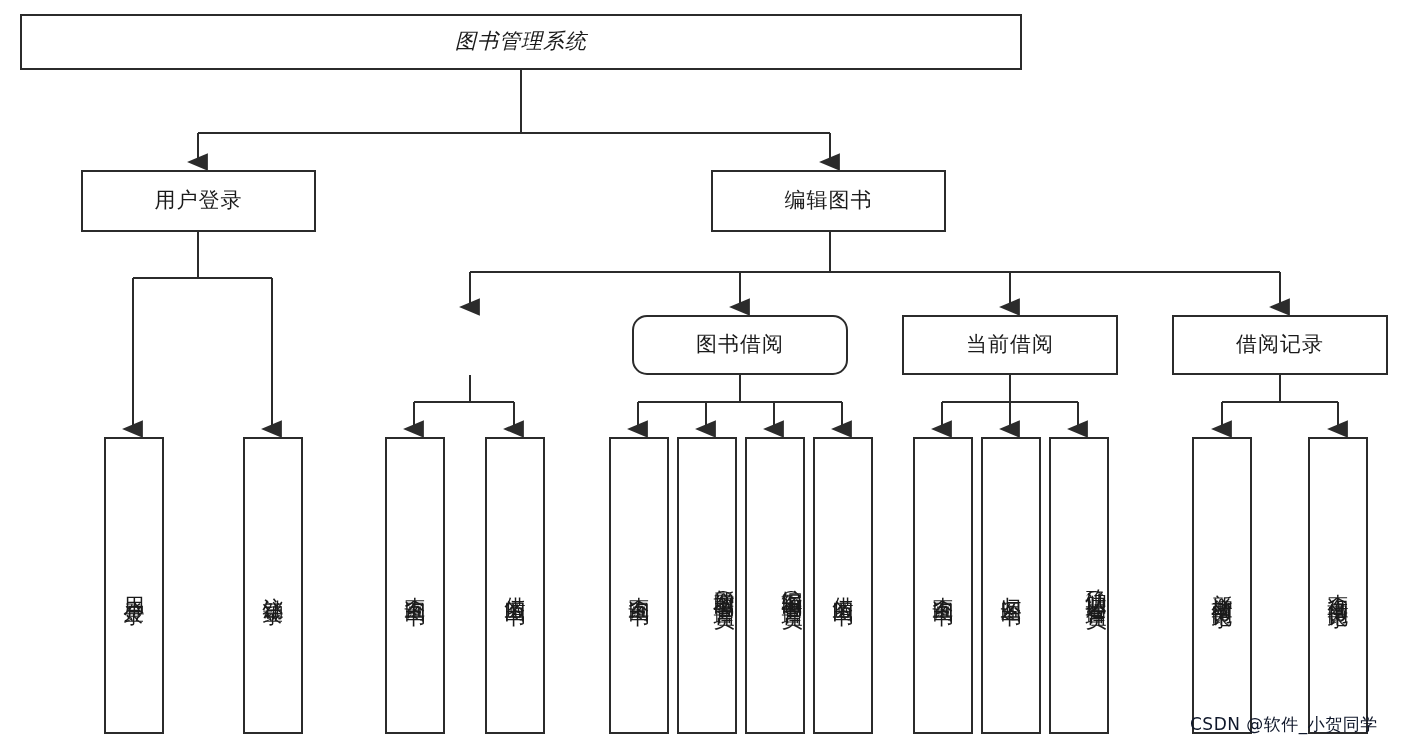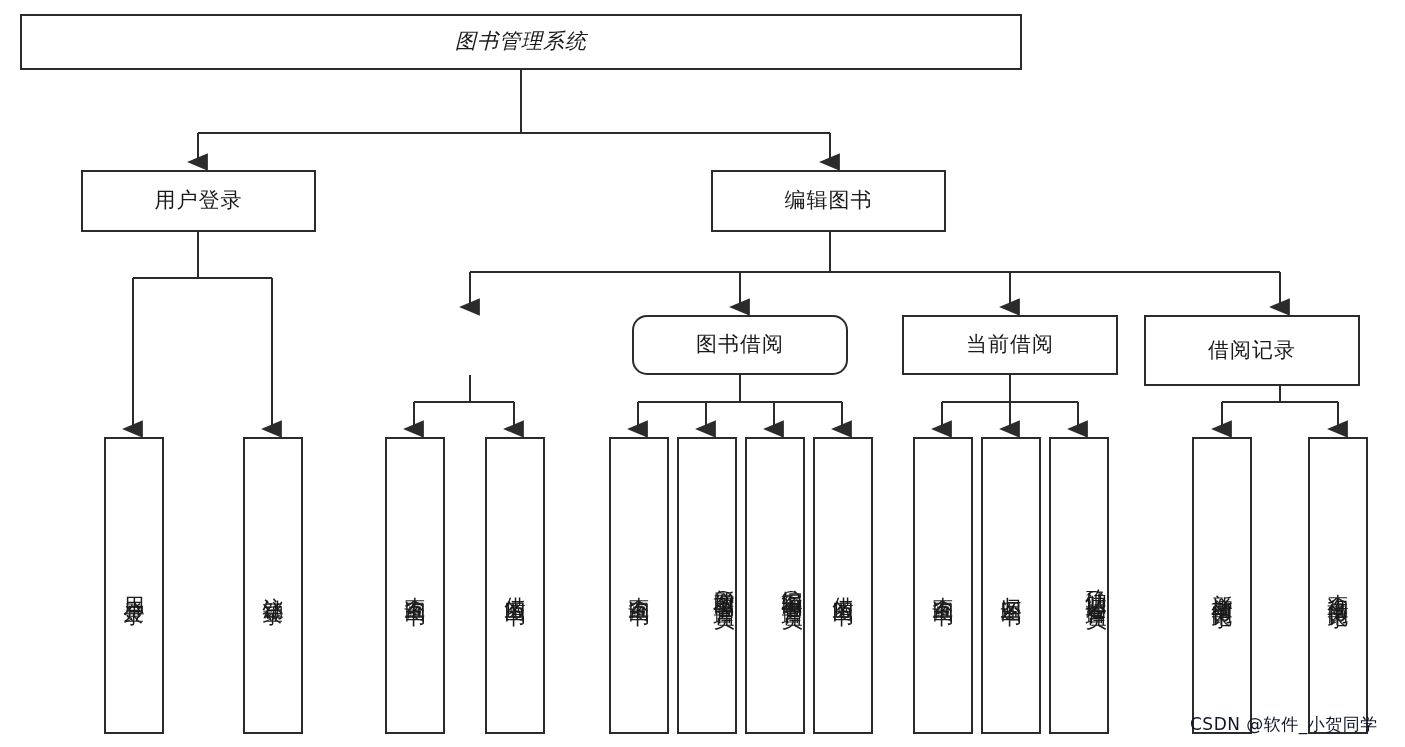--- a/index.html
+++ b/index.html
@@ -117,21 +117,21 @@
     </g>
   </svg>
 
   <div class="node horiz" style="left:20px; top:14px; width:1002px; height:56px;font-style:italic;">图书管理系统</div>
 
   <div class="node horiz" style="left:81px; top:170px; width:235px; height:62px;">用户登录</div>
   <div class="node horiz" style="left:711px; top:170px; width:235px; height:62px;">编辑图书</div>
 
   <div class="node horiz" style="left:632px; top:315px; width:216px; height:60px;border-radius:15px;">图书借阅</div>
   <div class="node horiz" style="left:902px; top:315px; width:216px; height:60px;">当前借阅</div>
-  <div class="node horiz" style="left:1144px; top:315px; width:216px; height:71px;">借阅记录</div>
+  <div class="node horiz" style="left:1172px; top:315px; width:216px; height:60px;">借阅记录</div>
 
   <div class="node vert" style="left:104px; top:437px; width:60px; height:297px;">用户登录</div>
   <div class="node vert" style="left:243px; top:437px; width:60px; height:297px;">注销登录</div>
 
   <div class="node vert" style="left:385px; top:437px; width:60px; height:297px;">查询图书</div>
   <div class="node vert" style="left:485px; top:437px; width:60px; height:297px;">借阅图书</div>
 
   <div class="node vert" style="left:609px; top:437px; width:60px; height:297px;">查询图书</div>
   <div class="node vert top-align" style="left:677px; top:437px; width:60px; height:297px;">新增图书（管理员）</div>
   <div class="node vert top-align" style="left:745px; top:437px; width:60px; height:297px;">编辑图书（管理员）</div>

